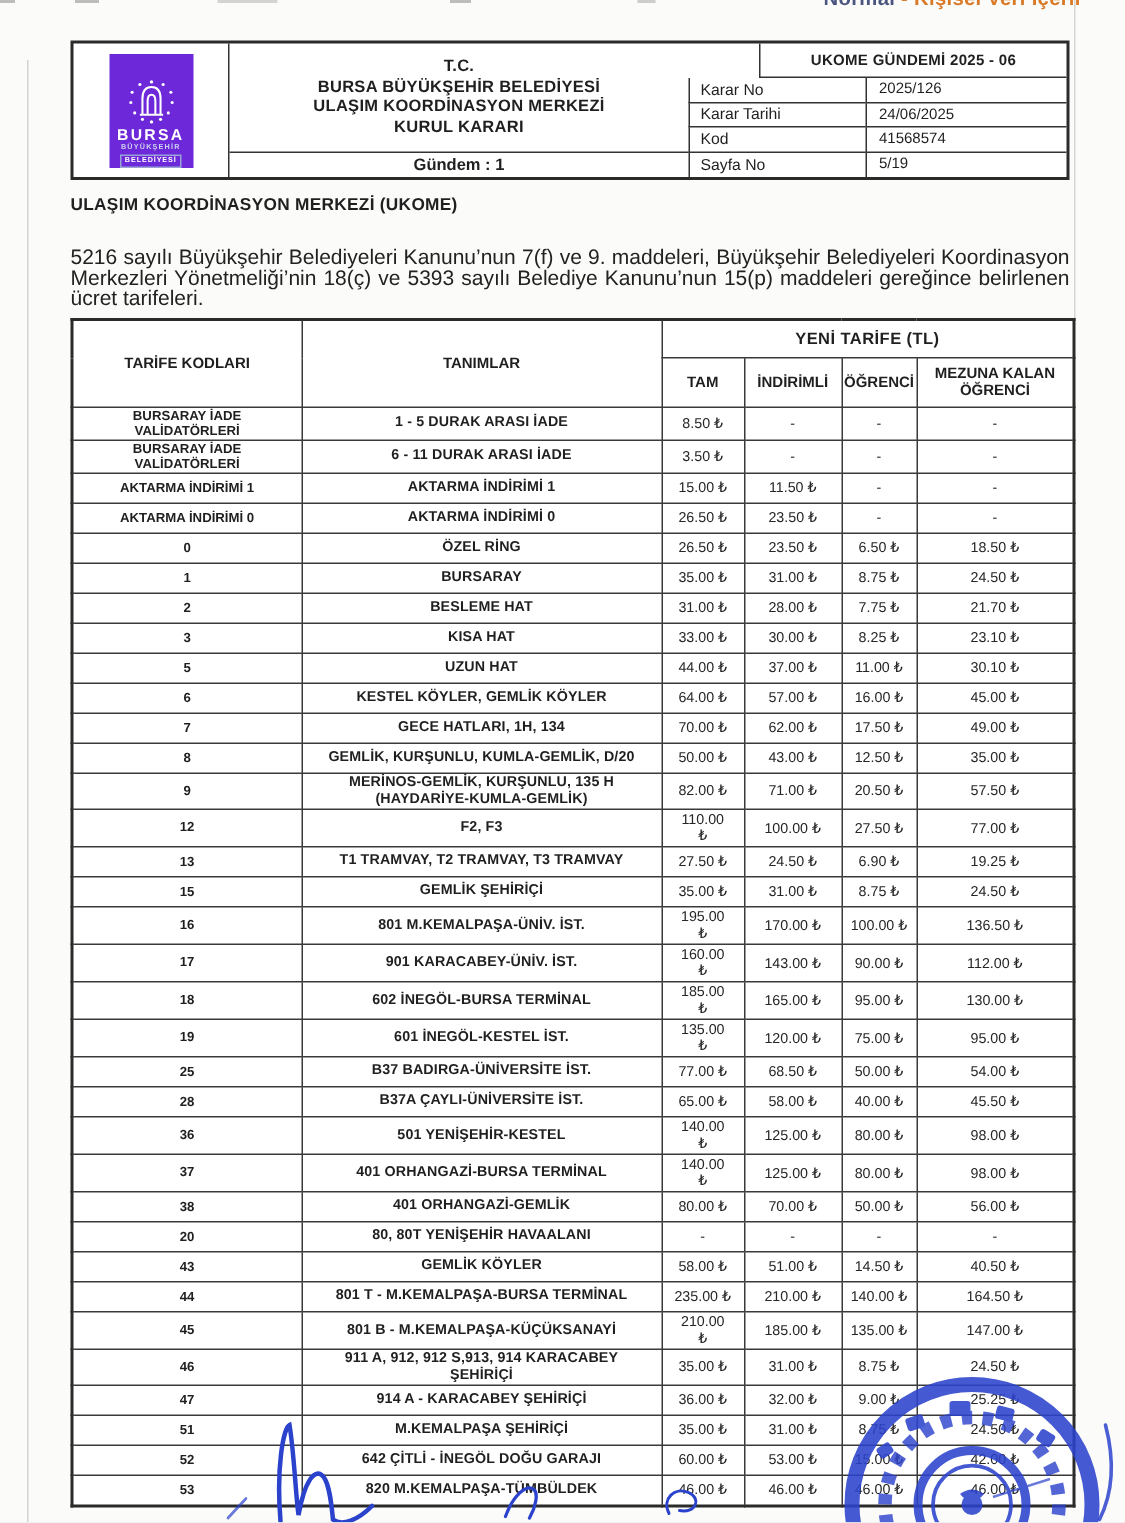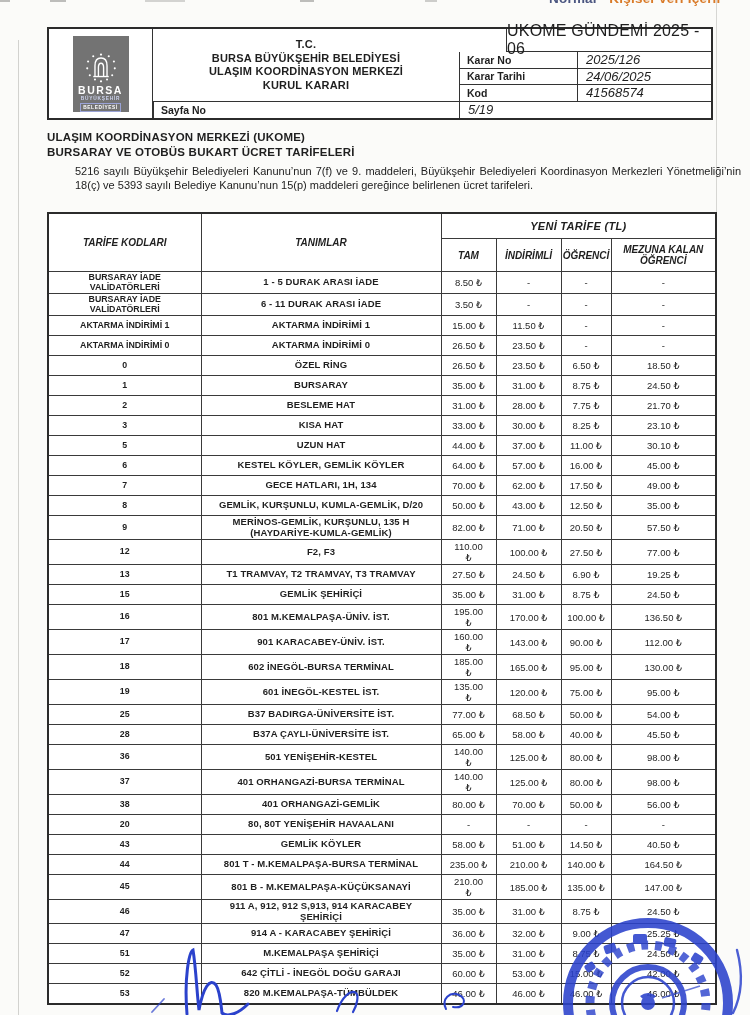--- a/index.html
+++ b/index.html
@@ -11,40 +11,40 @@
   .topdash{position:absolute;top:0;height:2px;background:#8a8a88;opacity:.55;}
   
   .classification{position:absolute;top:-9px;right:28px;font-size:13.5px;font-weight:bold;letter-spacing:.2px;white-space:nowrap;}
   .cls-normal{color:#4a5580;}
   .cls-rest{color:#d97a28;}
   
   .headbox{position:absolute;left:47px;top:27px;width:666px;height:93px;border:2px solid #2b2b2b;
            box-sizing:border-box;display:grid;grid-template-columns:104px 306px 118px 134px;
            grid-template-rows:23px 16.5px 16.5px 16.5px auto;background:#fff;}
   .logo-cell{grid-area:1/1/6/2;border-right:1.5px solid #333;display:flex;align-items:center;justify-content:center;}
-  .logo{width:56px;height:76px;background:#737373;display:flex;flex-direction:column;align-items:center;justify-content:flex-start;padding-top:16px;box-sizing:border-box;}
+  .logo{width:56px;height:76px;background:#6d28d9;display:flex;flex-direction:column;align-items:center;justify-content:flex-start;padding-top:16px;box-sizing:border-box;}
   .logo-bursa{color:#fff;font-weight:bold;font-size:10.5px;letter-spacing:1.5px;line-height:11px;margin-top:2px;}
   .logo-l1{color:#cdd3ee;font-weight:bold;font-size:4.8px;letter-spacing:.8px;line-height:6px;}
   .logo-l2{color:#fff;font-weight:bold;font-size:4.8px;letter-spacing:.6px;line-height:7px;border:0.5px solid #9aa3d6;padding:0 2px;margin-top:1px;}
   .title-cell{grid-area:1/2/5/3;border-bottom:1.5px solid #333;display:flex;flex-direction:column;align-items:center;justify-content:center;gap:1px;}
   .title-line{font-weight:bold;font-size:11px;line-height:12.5px;text-align:center;letter-spacing:.2px;}
   .gundem-cell{grid-area:5/2/6/3;display:flex;align-items:center;justify-content:center;font-weight:bold;font-size:11px;}
-  .meta-title{grid-area:1/3/2/5;border-left:1.5px solid #333;border-bottom:1.5px solid #333;display:flex;align-items:center;justify-content:center;font-weight:normal;font-size:16px;letter-spacing:.2px;margin-left:47px;}
-  .m-label{border-left:1.5px solid #333;border-bottom:1.5px solid #333;display:flex;align-items:center;padding-left:7px;font-weight:bold;font-size:10.5px;}
-  .m-value{border-left:1.5px solid #333;border-bottom:1.5px solid #333;display:flex;align-items:center;padding-left:8px;font-size:13px;font-style:italic;}
+  .meta-title{grid-area:1/3/2/5;border-left:1.5px solid #333;border-bottom:1.5px solid #333;display:flex;align-items:center;justify-content:center;font-weight:bold;font-size:10px;letter-spacing:.2px;margin-left:47px;}
+  .m-label{border-left:1.5px solid #333;border-bottom:1.5px solid #333;display:flex;align-items:center;padding-left:7px;font-weight:normal;font-size:10.5px;}
+  .m-value{border-left:1.5px solid #333;border-bottom:1.5px solid #333;display:flex;align-items:center;padding-left:8px;font-size:10px;}
   .m-label.last,.m-value.last{border-bottom:none;}
   
   .doc-headings{position:absolute;left:47px;top:130px;width:666px;text-align:left;}
   .doc-h{font-weight:bold;font-size:11.5px;line-height:15px;letter-spacing:.2px;}
-  .intro{position:absolute;left:47px;top:165px;width:666px;font-size:11px;line-height:13.5px;text-align:justify;color:#222;margin-left:28px;}
+  .intro{position:absolute;left:47px;top:165px;width:666px;font-size:14px;line-height:13.5px;text-align:justify;color:#222;}
   
   .tariff{position:absolute;left:47px;top:212px;width:668px;border-collapse:collapse;table-layout:fixed;background:#fff;}
   .tariff,.tariff th,.tariff td{border:1px solid #3a3a3a;}
   .tariff{border:2px solid #2b2b2b;}
-  .tariff thead th{font-weight:bold;font-style:italic;}
+  .tariff thead th{font-weight:bold;}
   .th-group{height:22px;font-size:11px;letter-spacing:.3px;}
   .tr-sub th{height:30px;font-size:10px;white-space:pre-line;line-height:11px;margin-top:21px;}
   .th-code,.th-tanim{font-size:10px;}
   .tariff tbody tr{height:20px;margin-top:44px;}
   .tariff td{text-align:center;vertical-align:middle;padding:1px 2px;}
   .c-code{font-weight:bold;font-size:8.8px;line-height:9.5px;white-space:pre-line;}
   .c-tanim{font-weight:bold;font-size:9.5px;line-height:10.5px;white-space:pre-line;letter-spacing:.1px;}
   .c-num{font-size:9.5px;line-height:11px;white-space:pre-line;color:#262626;}
   
   .ink{position:absolute;left:0;top:0;pointer-events:none;}
@@ -92,34 +92,34 @@
         <div class="logo-l1">BÜYÜKŞEHİR</div>
         <div class="logo-l2">BELEDİYESİ</div>
       </div>
     </div>
     <div class="title-cell">
       <div class="title-line">T.C.</div>
       <div class="title-line">BURSA BÜYÜKŞEHİR BELEDİYESİ</div>
       <div class="title-line">ULAŞIM KOORDİNASYON MERKEZİ</div>
       <div class="title-line">KURUL KARARI</div>
     </div>
+    <div class="gundem-cell">Gündem : 1</div>
     <div class="meta-title">UKOME GÜNDEMİ 2025 - 06</div>
     <div class="m-label">Karar No</div>
     <div class="m-value">2025/126</div>
     <div class="m-label">Karar Tarihi</div>
     <div class="m-value">24/06/2025</div>
     <div class="m-label">Kod</div>
     <div class="m-value">41568574</div>
     <div class="m-label last">Sayfa No</div>
     <div class="m-value last">5/19</div>
   </div>
 
   <div class="doc-headings">
     <div class="doc-h">ULAŞIM KOORDİNASYON MERKEZİ (UKOME)</div>
-    <div class="doc-h">BURSARAY VE OTOBÜS BUKART ÜCRET TARİFELERİ</div>
   </div>
   <div class="intro">5216 sayılı Büyükşehir Belediyeleri Kanunu’nun 7(f) ve 9. maddeleri, Büyükşehir Belediyeleri Koordinasyon Merkezleri Yönetmeliği’nin 18(ç) ve 5393 sayılı Belediye Kanunu’nun 15(p) maddeleri gereğince belirlenen ücret tarifeleri.</div>
 
   <table class="tariff">
     <colgroup>
       <col style="width:153px">
         <col style="width:240px">
         <col style="width:55px">
       <col style="width:65px">
         <col style="width:50px">

